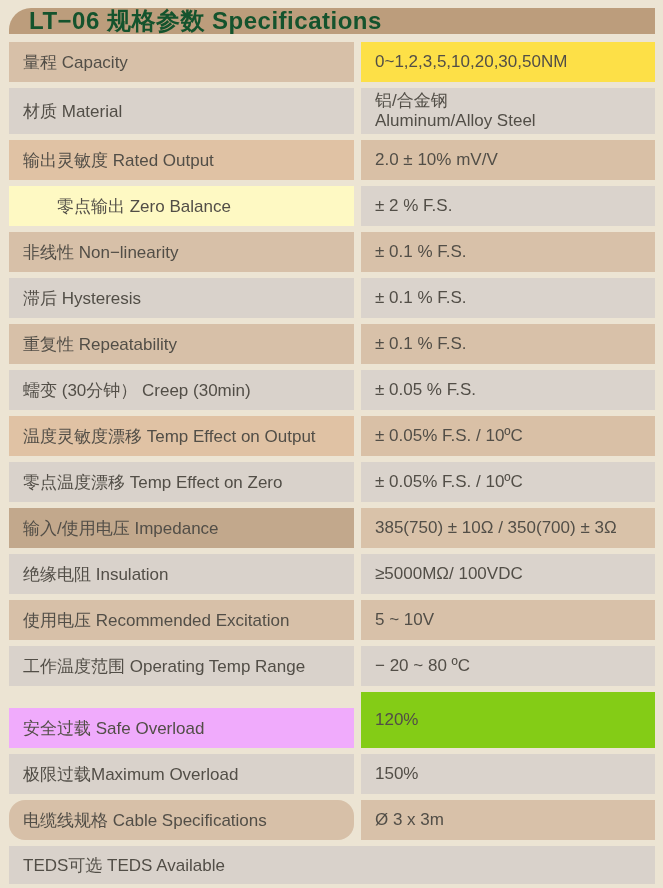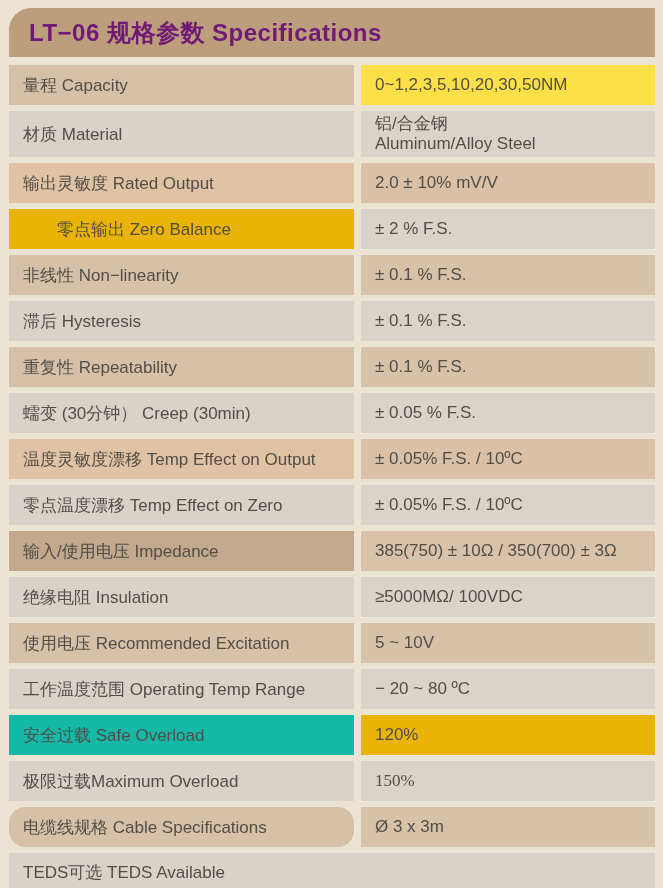--- a/index.html
+++ b/index.html
@@ -11,27 +11,27 @@
     height: 888px;
     background: #ece4d3;
     font-family: "Liberation Sans", sans-serif;
     overflow: hidden;
   }
   .page {
     padding: 8px 8px 5px 9px;
     box-sizing: border-box;
   }
   .header {
-    height: 49px;
+    height: 26px;
     background: #bc9d7c;
     border-top-left-radius: 22px;
     display: flex;
     align-items: center;
     padding-left: 20px;
-    color: #701a75;
+    color: #14532d;
     font-size: 24px;
     font-weight: bold;
     letter-spacing: 0.5px;
   }
   .spec-table {
     margin-top: 8px;
     display: flex;
     flex-direction: column;
     gap: 6px;
   }
@@ -76,21 +76,21 @@
       <div class="row tall">
         <div class="cell label-cell" style="background: rgb(217, 210, 203);">材质 Material</div>
         <div class="cell value-cell" style="background: rgb(218, 211, 204);">铝/合金钢
 Aluminum/Alloy Steel</div>
       </div>
       <div class="row">
         <div class="cell label-cell" style="background: rgb(224, 194, 164);">输出灵敏度 Rated Output</div>
         <div class="cell value-cell" style="background: rgb(217, 192, 166);">2.0  ± 10% mV/V</div>
       </div>
       <div class="row">
-        <div class="cell label-cell" style="background: #eab308; padding-left: 48px;">零点输出  Zero Balance</div>
+        <div class="cell label-cell" style="background: #fef9c3; padding-left: 48px;">零点输出  Zero Balance</div>
         <div class="cell value-cell" style="background: rgb(218, 211, 204);">± 2 % F.S.</div>
       </div>
       <div class="row">
         <div class="cell label-cell" style="background: rgb(215, 192, 168);">非线性 Non−linearity</div>
         <div class="cell value-cell" style="background: rgb(216, 193, 169);">± 0.1 % F.S.</div>
       </div>
       <div class="row">
         <div class="cell label-cell" style="background: rgb(217, 210, 203);">滞后 Hysteresis</div>
         <div class="cell value-cell" style="background: rgb(218, 211, 204);">± 0.1 % F.S.</div>
       </div>
@@ -120,26 +120,26 @@
       </div>
       <div class="row">
         <div class="cell label-cell" style="background: rgb(215, 192, 168);">使用电压 Recommended Excitation</div>
         <div class="cell value-cell" style="background: rgb(216, 193, 169);">5 ~ 10V</div>
       </div>
       <div class="row">
         <div class="cell label-cell" style="background: rgb(217, 210, 203);">工作温度范围 Operating Temp  Range</div>
         <div class="cell value-cell" style="background: rgb(218, 211, 204);">− 20 ~ 80 ºC</div>
       </div>
       <div class="row">
-        <div class="cell label-cell" style="background: #14b8a6;">安全过载 Safe Overload</div>
-        <div class="cell value-cell" style="background: #eab308;">120%</div>
+        <div class="cell label-cell" style="background: #f0abfc; margin-top: 16px;">安全过载 Safe Overload</div>
+        <div class="cell value-cell" style="background: #84cc16;">120%</div>
       </div>
       <div class="row">
         <div class="cell label-cell" style="background: rgb(217, 210, 203);">极限过载Maximum Overload</div>
-        <div class="cell value-cell" style="background: rgb(218, 211, 204); font-family: Liberation Serif, serif;">150%</div>
+        <div class="cell value-cell" style="background: rgb(218, 211, 204);">150%</div>
       </div>
       <div class="row">
         <div class="cell label-cell" style="background: rgb(215, 192, 168); border-radius: 16px;">电缆线规格 Cable Specifications</div>
         <div class="cell value-cell" style="background: rgb(216, 193, 169);">Ø 3 x 3m</div>
       </div>
       <div class="row full">
         <div class="cell label-cell" style="background: rgb(217, 210, 203);">TEDS可选 TEDS Available</div>
       </div>
     </div>
 </div>

